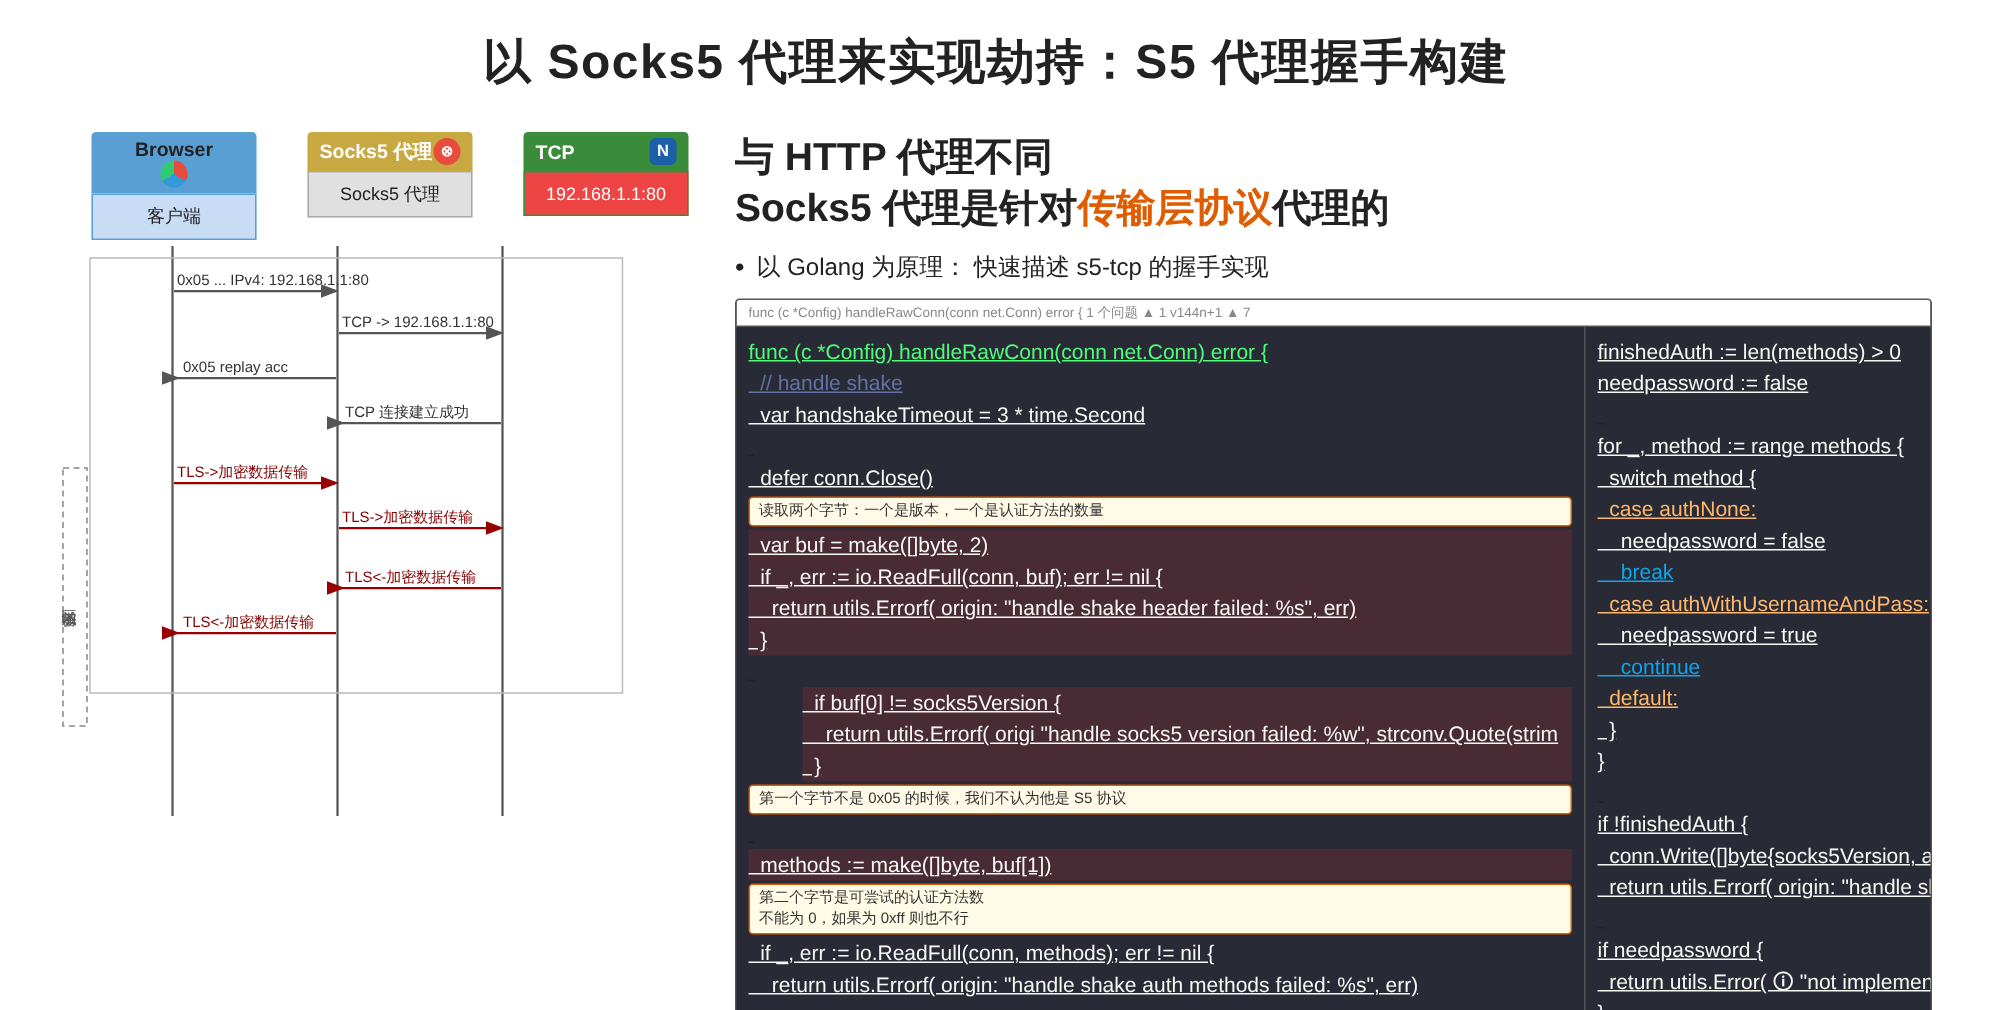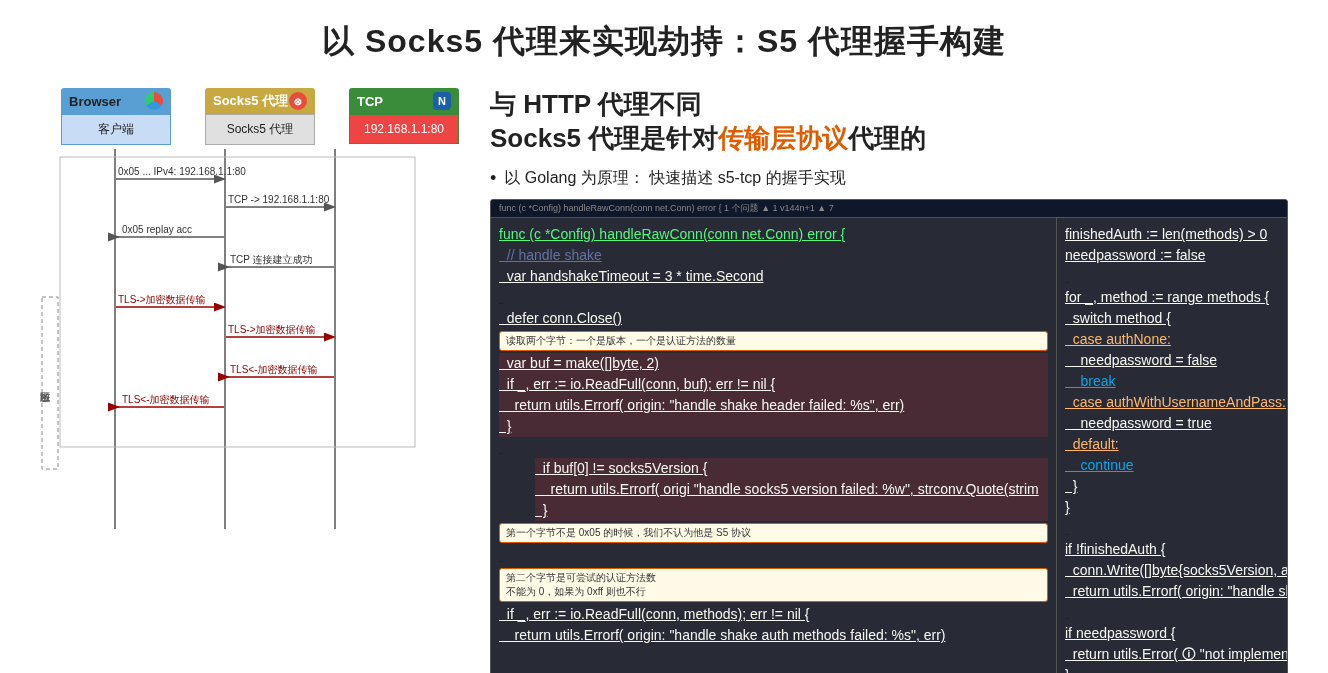--- a/index.html
+++ b/index.html
@@ -39,21 +39,21 @@
       width: 110px;
       display: flex;
       align-items: center;
       justify-content: space-between;
       padding: 4px 8px;
       font-size: 13px;
       font-weight: bold;
       border-radius: 3px 3px 0 0;
       color: #fff;
     }
-    .node-header.browser { background: #5a9fd4; color: #222; }
+    .node-header.browser { background: #5a9fd4; color: #222; flex-direction: column; }
     .node-header.socks5 { background: #c8a840; color: #fff; }
     .node-header.tcp { background: #3a8c3a; color: #fff; }
     .node-body {
       width: 110px;
       padding: 6px 0;
       text-align: center;
       font-size: 12px;
       border: 1px solid #ccc;
       background: #f5f5f5;
       min-height: 30px;
@@ -147,21 +147,21 @@
       border: 1.5px solid #e05c00;
       border-radius: 3px;
       color: #333;
       font-family: "PingFang SC", "Microsoft YaHei", Arial, sans-serif;
       font-size: 10px;
       padding: 2px 6px;
       margin: 2px 0;
       line-height: 1.4;
     }
     .code-toolbar {
-      background: #0f172a;
+      background: #ffffff;
       color: #888;
       font-size: 9px;
       padding: 2px 8px;
       display: flex;
       gap: 12px;
       border-bottom: 1px solid #555;
     }
   </style>
 </head>
 <body>
@@ -289,39 +289,40 @@
 
           <div style="display:flex; align-items:center; gap:4px;margin-left:36px;">
             <div style="flex:1;">
               <div class="code-line c-white" style="background:rgba(200,50,50,0.2); display:block;">  if buf[0] != socks5Version {</div>
               <div class="code-line c-white" style="background:rgba(200,50,50,0.2); display:block;">    return utils.Errorf( origi "handle socks5 version failed: %w", strconv.Quote(strim</div>
               <div class="code-line c-white" style="background:rgba(200,50,50,0.2); display:block;">  }</div>
             </div>
           </div>
           <div class="annotation-box">第一个字节不是 0x05 的时候，我们不认为他是 S5 协议</div>
           <div class="code-line">&nbsp;</div>
+          <div class="code-line c-white" style="background:rgba(200,50,50,0.2); display:block;">  methods := make([]byte, buf[1])</div>
           <div class="annotation-box">第二个字节是可尝试的认证方法数<br>不能为 0，如果为 0xff 则也不行</div>
           <div class="code-line c-white">  if _, err := io.ReadFull(conn, methods); err != nil {</div>
           <div class="code-line c-white">    return utils.Errorf( origin: "handle shake auth methods failed: %s", err)</div>
 
         </div>
 
         <div class="code-right">
           <div class="code-line c-white">finishedAuth := len(methods) &gt; 0</div>
           <div class="code-line c-white">needpassword := false</div>
           <div class="code-line">&nbsp;</div>
           <div class="code-line c-white">for _, method := range methods {</div>
           <div class="code-line c-white">  switch method {</div>
           <div class="code-line c-orange">  case authNone:</div>
           <div class="code-line c-white">    needpassword = false</div>
           <div class="code-line c-pink">    break</div>
           <div class="code-line c-orange">  case authWithUsernameAndPass:</div>
           <div class="code-line c-white">    needpassword = true</div>
+          <div class="code-line c-pink">    continue</div>
           <div class="code-line c-orange">  default:</div>
-          <div class="code-line c-pink">    continue</div>
           <div class="code-line c-white">  }</div>
           <div class="code-line c-white">}</div>
           <div class="code-line">&nbsp;</div>
           <div class="code-line c-white">if !finishedAuth {</div>
           <div class="code-line c-white">  conn.Write([]byte{socks5Version, authNoAcceptable})</div>
           <div class="code-line c-white">  return utils.Errorf( origin: "handle shake auth methods f</div>
           <div class="code-line">&nbsp;</div>
           <div class="code-line c-white">if needpassword {</div>
           <div class="code-line c-white">  return utils.Error( 🛈 "not implement auth pass")</div>
           <div class="code-line c-white">}</div>

